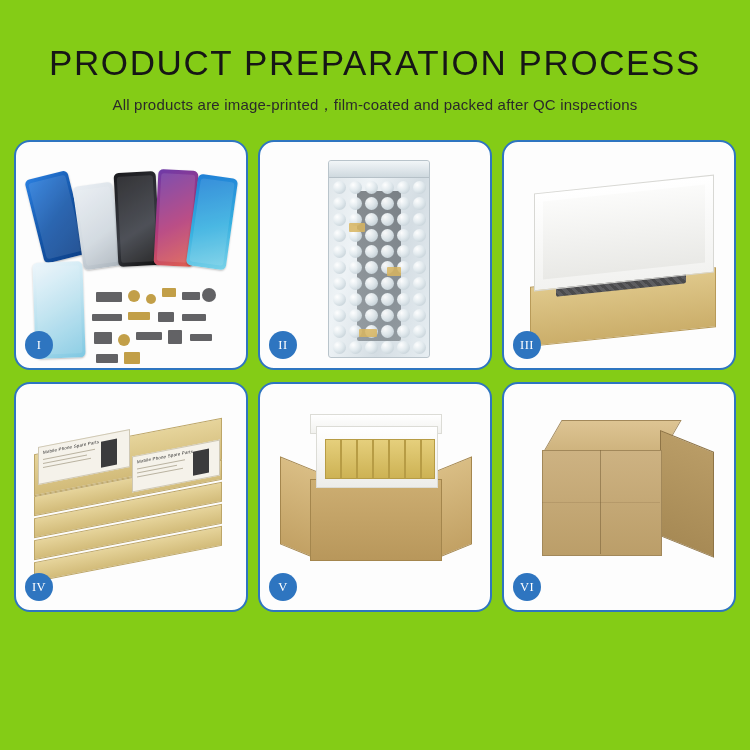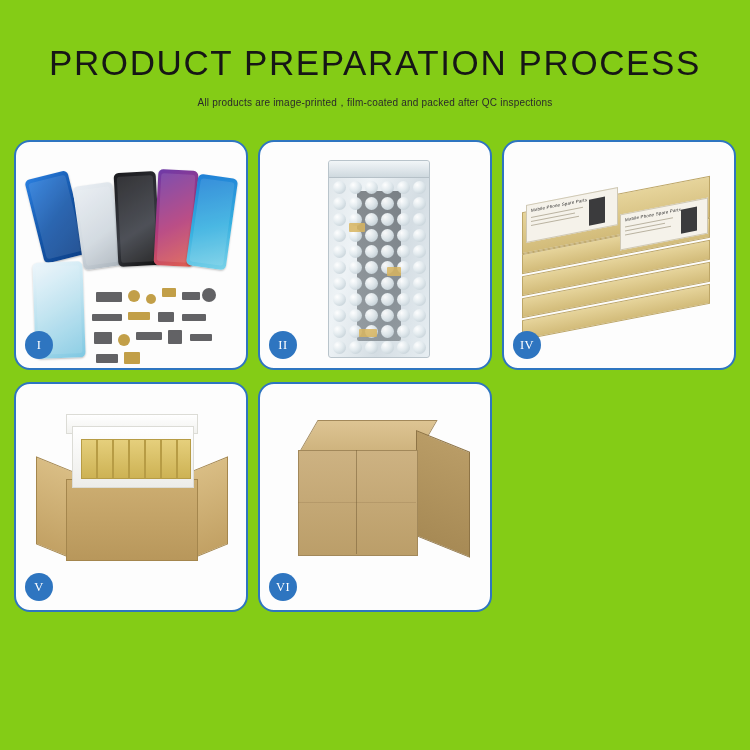--- a/index.html
+++ b/index.html
@@ -25,21 +25,21 @@
     font-size: 35px;
     letter-spacing: 1.6px;
     color: #161616;
     font-weight: normal;
     margin: 0;
     padding-top: 43px;
     font-family: "Liberation Sans", sans-serif;
   }
   .subtitle {
     text-align: center;
-    font-size: 10px;
+    font-size: 15px;
     color: #2a2a2a;
     margin: 0;
     padding-top: 13px;
     letter-spacing: 0.2px;
   }
   .grid {
     position: absolute;
     top: 140px;
     left: 14px;
     width: 722px;
@@ -396,20 +396,30 @@
               <div class="bub" style="left:84px;top:180px;"></div>
           </div>
           <div class="tape" style="left:20px;top:62px;width:16px;height:9px;"></div>
           <div class="tape" style="left:58px;top:106px;width:14px;height:9px;"></div>
           <div class="tape" style="left:30px;top:168px;width:18px;height:8px;"></div>
         </div>
       </div>
       <div class="badge">II</div>
     </div>
 
+    <div class="cell">
+      <div class="scene">
+        <div class="box3-body"></div>
+        <div class="foam-dark"></div>
+        <div class="box3-lid">
+          <div class="box3-lid-inner"></div>
+        </div>
+      </div>
+      <div class="badge">III</div>
+    </div>
 
     <div class="cell">
       <div class="scene">
         <div class="stackbox" style="left:18px;top:160px;width:186px;height:18px;"></div>
         <div class="stackbox" style="left:18px;top:138px;width:186px;height:18px;"></div>
         <div class="stackbox" style="left:18px;top:116px;width:186px;height:18px;"></div>
         <div class="stackbox" style="left:18px;top:94px;width:186px;height:18px;"></div>
         <div class="stackbox" style="left:18px;top:52px;width:186px;height:40px;"></div>
 
         <div class="stacklabel" style="left:22px;top:54px;width:90px;height:36px;">

